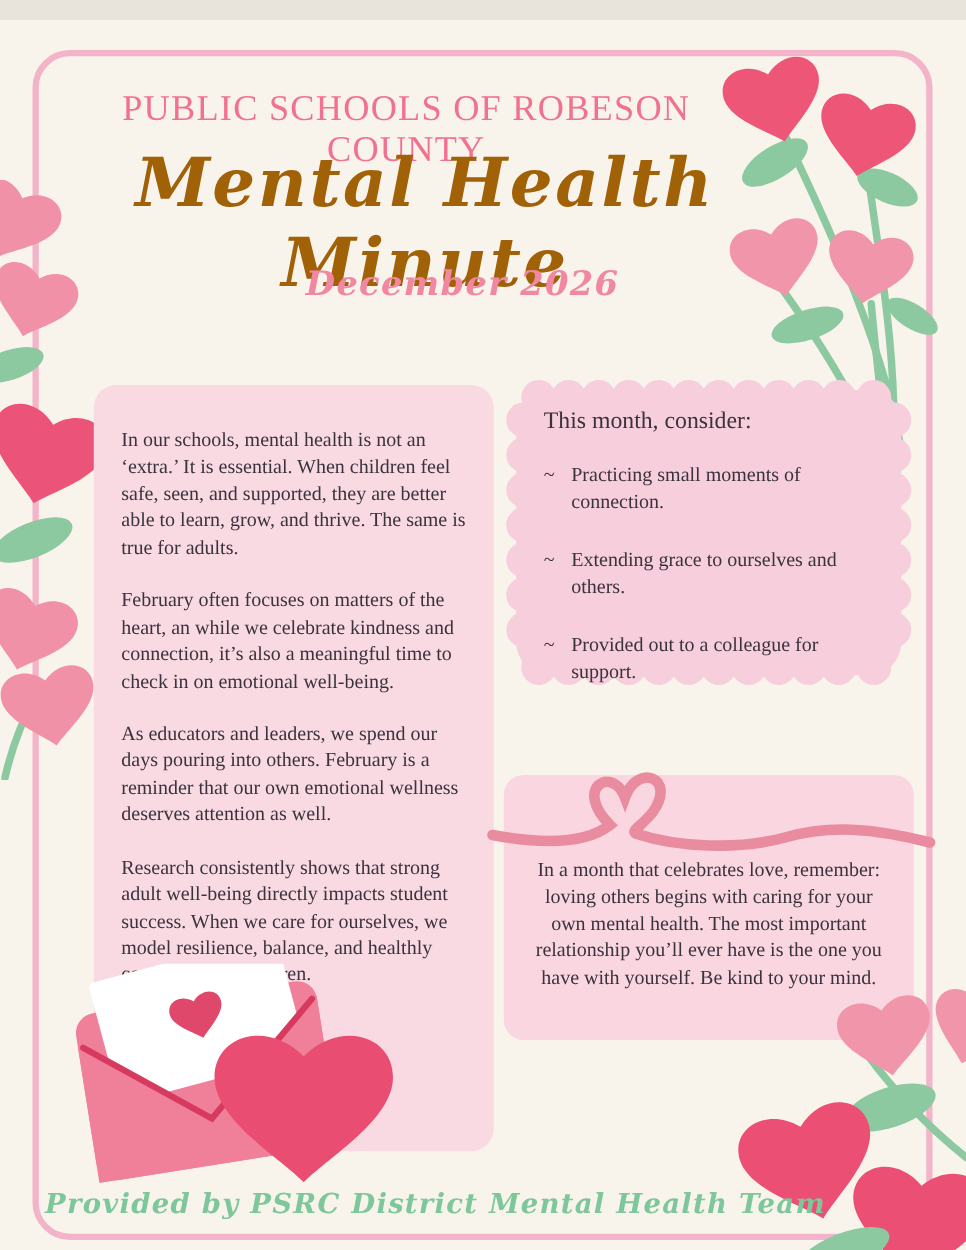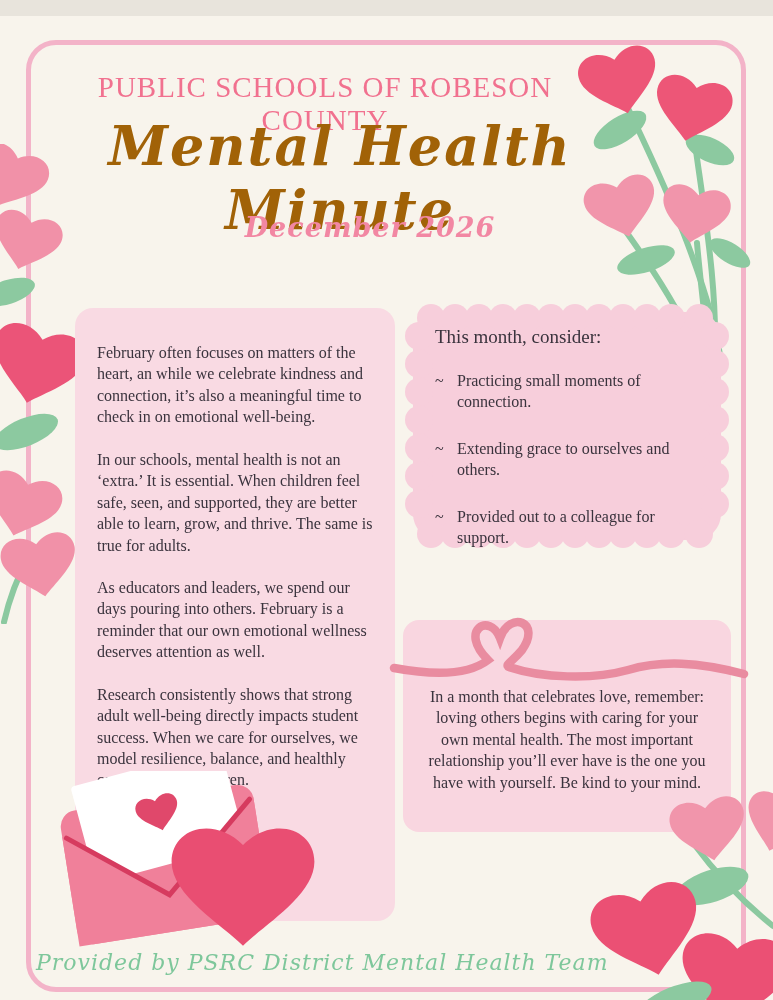--- a/index.html
+++ b/index.html
@@ -57,21 +57,21 @@
     background:#F9D6E0;border-radius:16px;z-index:3;
   }
   .squiggle{position:absolute;left:-11px;top:2px;z-index:2;}
   .quote-text{
     position:relative;z-index:3;margin:0;padding:66px 18px 0 18px;
     text-align:center;font-size:16px;line-height:1.34;
   }
   
   .credit{
     position:absolute;left:36px;top:934px;z-index:6;
-    font-size:22px;font-style:italic;font-weight:400;letter-spacing:1px;
+    font-size:22px;font-style:italic;font-weight:700;letter-spacing:1px;
     color:#7EC79B;font-family:"DejaVu Serif",serif;
   }
   
   .decor{position:absolute;}
   .decor-top-right{left:572px;top:22px;z-index:2;}
   .decor-left{left:-4px;top:128px;z-index:2;}
   .decor-envelope{left:28px;top:755px;z-index:5;}
   .decor-bottom-right{left:582px;top:770px;z-index:5;}
 </style>
 </head>
@@ -118,22 +118,22 @@
     <use href="#heart" width="36" height="34" x="-18" y="-18" fill="#F191A8" transform="translate(30,98) scale(2.0) rotate(16)"></use>
     <ellipse cx="12" cy="148" rx="28" ry="12" fill="#8CC9A0" transform="rotate(-18 12 148)"></ellipse>
     <use href="#heart" width="36" height="34" x="-18" y="-18" fill="#EB5478" transform="translate(40,222) scale(2.7) rotate(14)"></use>
     <ellipse cx="30" cy="288" rx="34" ry="14" fill="#8CC9A0" transform="rotate(-22 30 288)"></ellipse>
     <use href="#heart" width="36" height="34" x="-18" y="-18" fill="#F191A8" transform="translate(26,362) scale(2.2) rotate(16)"></use>
     <use href="#heart" width="36" height="34" x="-18" y="-18" fill="#F191A8" transform="translate(44,422) scale(2.2) rotate(-10)"></use>
   </svg>
 
   <div class="intro-card">
     <div class="inner">
+      <p>In our schools, mental health is not an ‘extra.’ It is essential. When children feel safe, seen, and supported, they are better able to learn, grow, and thrive. The same is true for adults.</p>
       <p>February often focuses on matters of the heart, an while we celebrate kindness and connection, it’s also a meaningful time to check in on emotional well-being.</p>
-      <p>In our schools, mental health is not an ‘extra.’ It is essential. When children feel safe, seen, and supported, they are better able to learn, grow, and thrive. The same is true for adults.</p>
       <p>As educators and leaders, we spend our days pouring into others. February is a reminder that our own emotional wellness deserves attention as well.</p>
       <p>Research consistently shows that strong adult well-being directly impacts student success. When we care for ourselves, we model resilience, balance, and healthly coping for our children.</p>
     </div>
   </div>
 
   <div class="consider-card">
     <svg class="consider-bg" width="328" height="248" viewBox="0 0 328 248">
       <g fill="#F7CEDB">
         <rect x="10" y="10" width="308" height="228" rx="26"></rect>
         <circle cx="28" cy="16" r="14"></circle>

